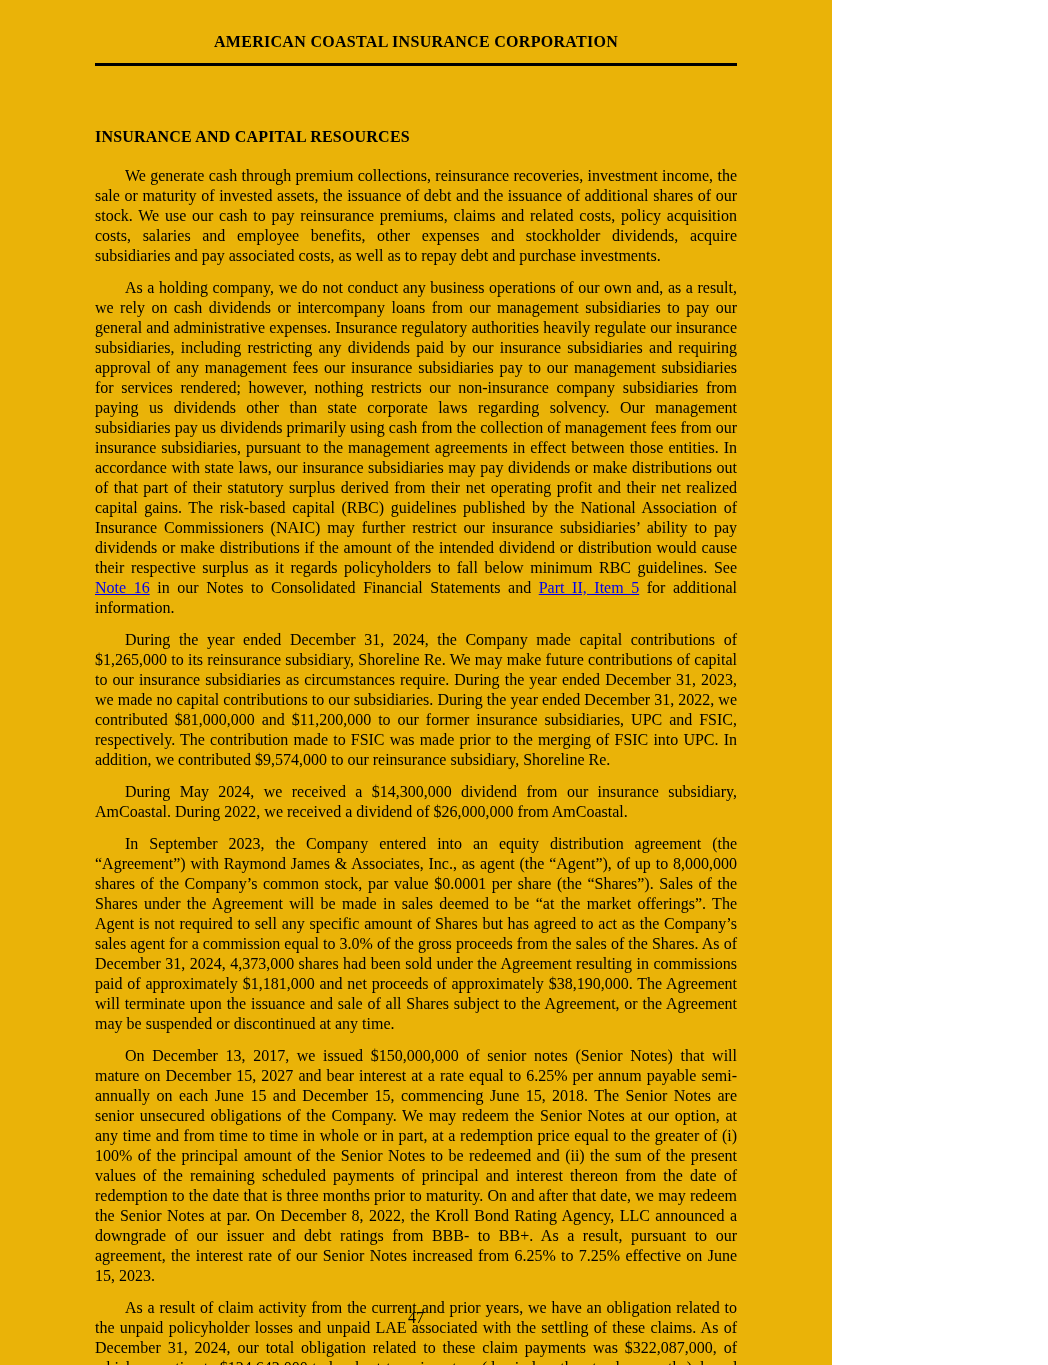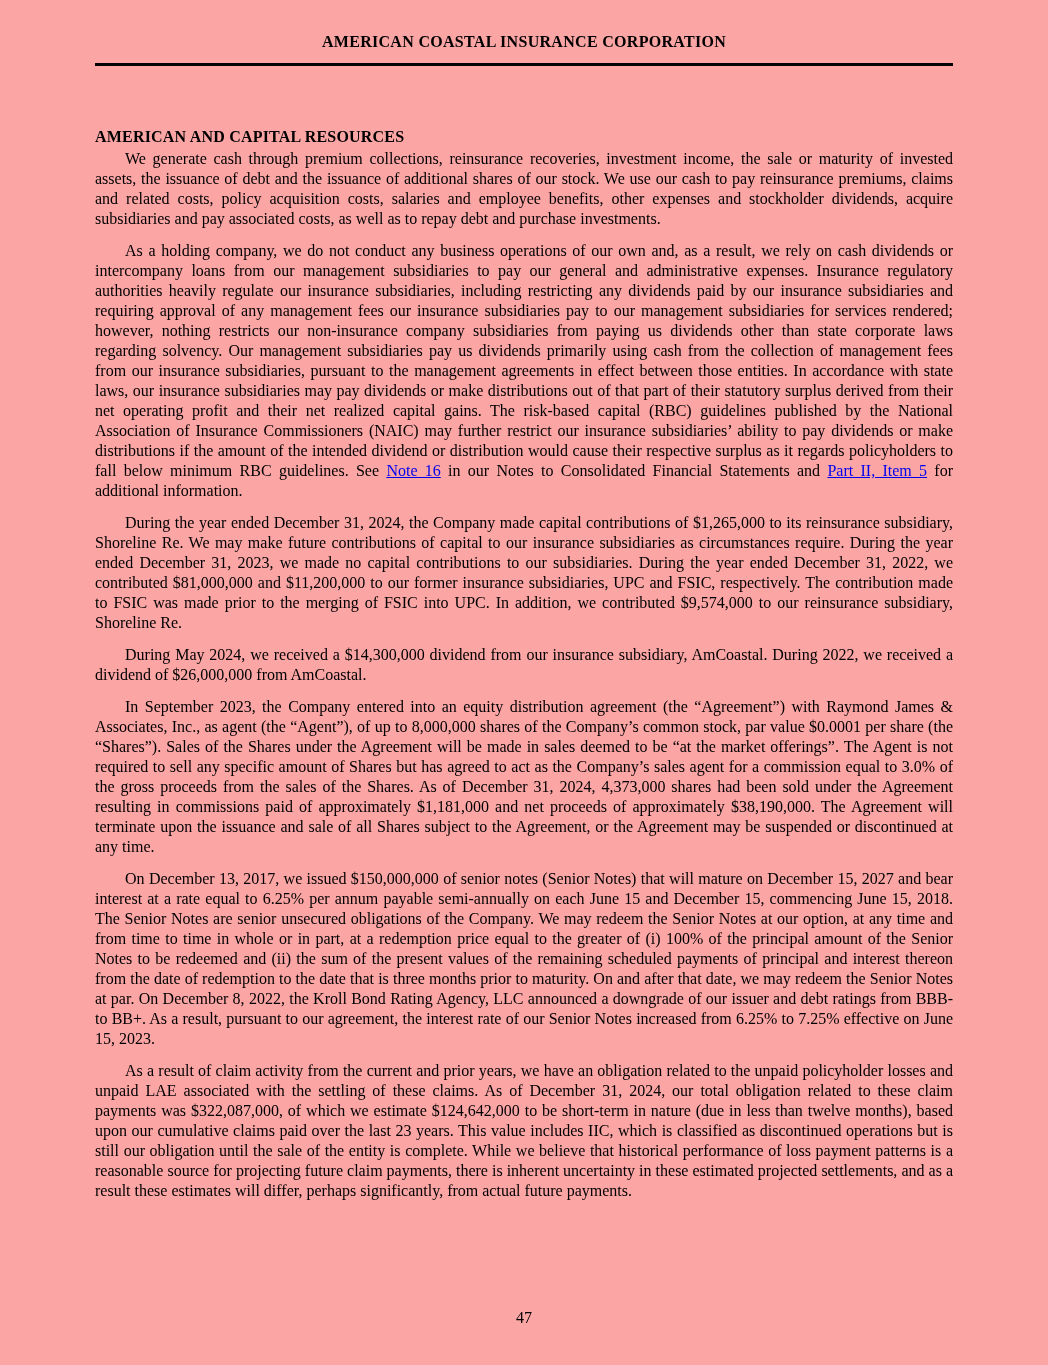--- a/index.html
+++ b/index.html
@@ -3,23 +3,23 @@
 <meta charset="utf-8">
 <style>
   * { box-sizing: border-box; }
   html, body {
     margin: 0;
     padding: 0;
     background: #ffffff;
   }
   .page {
     position: relative;
-    width: 1048px;
+    width: 832px;
     height: 1365px;
-    background: #fca5a5;
+    background: #eab308;
     color: #000000;
     font-family: "Liberation Serif", "DejaVu Serif", serif;
     font-size: 16px;
     padding: 33px 95px 0 95px;
     overflow: hidden;
   }
   .doc-title {
     margin: 0;
     font-size: 16px;
     font-weight: 700;
@@ -39,21 +39,21 @@
   }
   .body-para {
     margin: 12px 0 0 0;
     text-align: justify;
     text-indent: 30px;
     line-height: 20px;
     hyphens: none;
     -webkit-hyphens: none;
   }
   .section-heading + .body-para {
-    margin-top: 3px;
+    margin-top: 20px;
   }
   .doc-link {
     color: var(--link-color, #0000EE);
     cursor: pointer;
   }
   .doc-footer {
     position: absolute;
     left: 0;
     right: 0;
     bottom: 38px;
@@ -67,21 +67,21 @@
 <body>
 
 <div class="page">
 
   <header>
     <h1 class="doc-title">AMERICAN COASTAL INSURANCE CORPORATION</h1>
     <div class="header-rule"></div>
   </header>
 
   <main>
-    <h2 class="section-heading">AMERICAN AND CAPITAL RESOURCES</h2>
+    <h2 class="section-heading">INSURANCE AND CAPITAL RESOURCES</h2>
 
     <p class="body-para">We generate cash through premium collections, reinsurance recoveries, investment income, the sale or maturity of invested assets, the issuance of debt and the issuance of additional shares of our stock. We use our cash to pay reinsurance premiums, claims and related costs, policy acquisition costs, salaries and employee benefits, other expenses and stockholder dividends, acquire subsidiaries and pay associated costs, as well as to repay debt and purchase investments.</p>
 
     <p class="body-para"><span>As a holding company, we do not conduct any business operations of our own and, as a result, we rely on cash dividends or intercompany loans from our management subsidiaries to pay our general and administrative expenses. Insurance regulatory authorities heavily regulate our insurance subsidiaries, including restricting any dividends paid by our insurance subsidiaries and requiring approval of any management fees our insurance subsidiaries pay to our management subsidiaries for services rendered; however, nothing restricts our non-insurance company subsidiaries from paying us dividends other than state corporate laws regarding solvency. Our management subsidiaries pay us dividends primarily using cash from the collection of management fees from our insurance subsidiaries, pursuant to the management agreements in effect between those entities. In accordance with state laws, our insurance subsidiaries may pay dividends or make distributions out of that part of their statutory surplus derived from their net operating profit and their net realized capital gains. The risk-based capital (RBC) guidelines published by the National Association of Insurance Commissioners (NAIC) may further restrict our insurance subsidiaries’ ability to pay dividends or make distributions if the amount of the intended dividend or distribution would cause their respective surplus as it regards policyholders to fall below minimum RBC guidelines. See </span><a href="#" class="doc-link">Note 16</a><span> in our Notes to Consolidated Financial Statements and </span><a href="#" class="doc-link">Part II, Item 5</a><span> for additional information.</span></p>
 
     <p class="body-para">During the year ended December 31, 2024, the Company made capital contributions of $1,265,000 to its reinsurance subsidiary, Shoreline Re. We may make future contributions of capital to our insurance subsidiaries as circumstances require. During the year ended December 31, 2023, we made no capital contributions to our subsidiaries. During the year ended December 31, 2022, we contributed $81,000,000 and $11,200,000 to our former insurance subsidiaries, UPC and FSIC, respectively. The contribution made to FSIC was made prior to the merging of FSIC into UPC. In addition, we contributed $9,574,000 to our reinsurance subsidiary, Shoreline Re.</p>
 
     <p class="body-para">During May 2024, we received a $14,300,000 dividend from our insurance subsidiary, AmCoastal. During 2022, we received a dividend of $26,000,000 from AmCoastal.</p>
 
     <p class="body-para">In September 2023, the Company entered into an equity distribution agreement (the “Agreement”) with Raymond James &amp; Associates, Inc., as agent (the “Agent”), of up to 8,000,000 shares of the Company’s common stock, par value $0.0001 per share (the “Shares”). Sales of the Shares under the Agreement will be made in sales deemed to be “at the market offerings”. The Agent is not required to sell any specific amount of Shares but has agreed to act as the Company’s sales agent for a commission equal to 3.0% of the gross proceeds from the sales of the Shares. As of December 31, 2024, 4,373,000 shares had been sold under the Agreement resulting in commissions paid of approximately $1,181,000 and net proceeds of approximately $38,190,000. The Agreement will terminate upon the issuance and sale of all Shares subject to the Agreement, or the Agreement may be suspended or discontinued at any time.</p>

